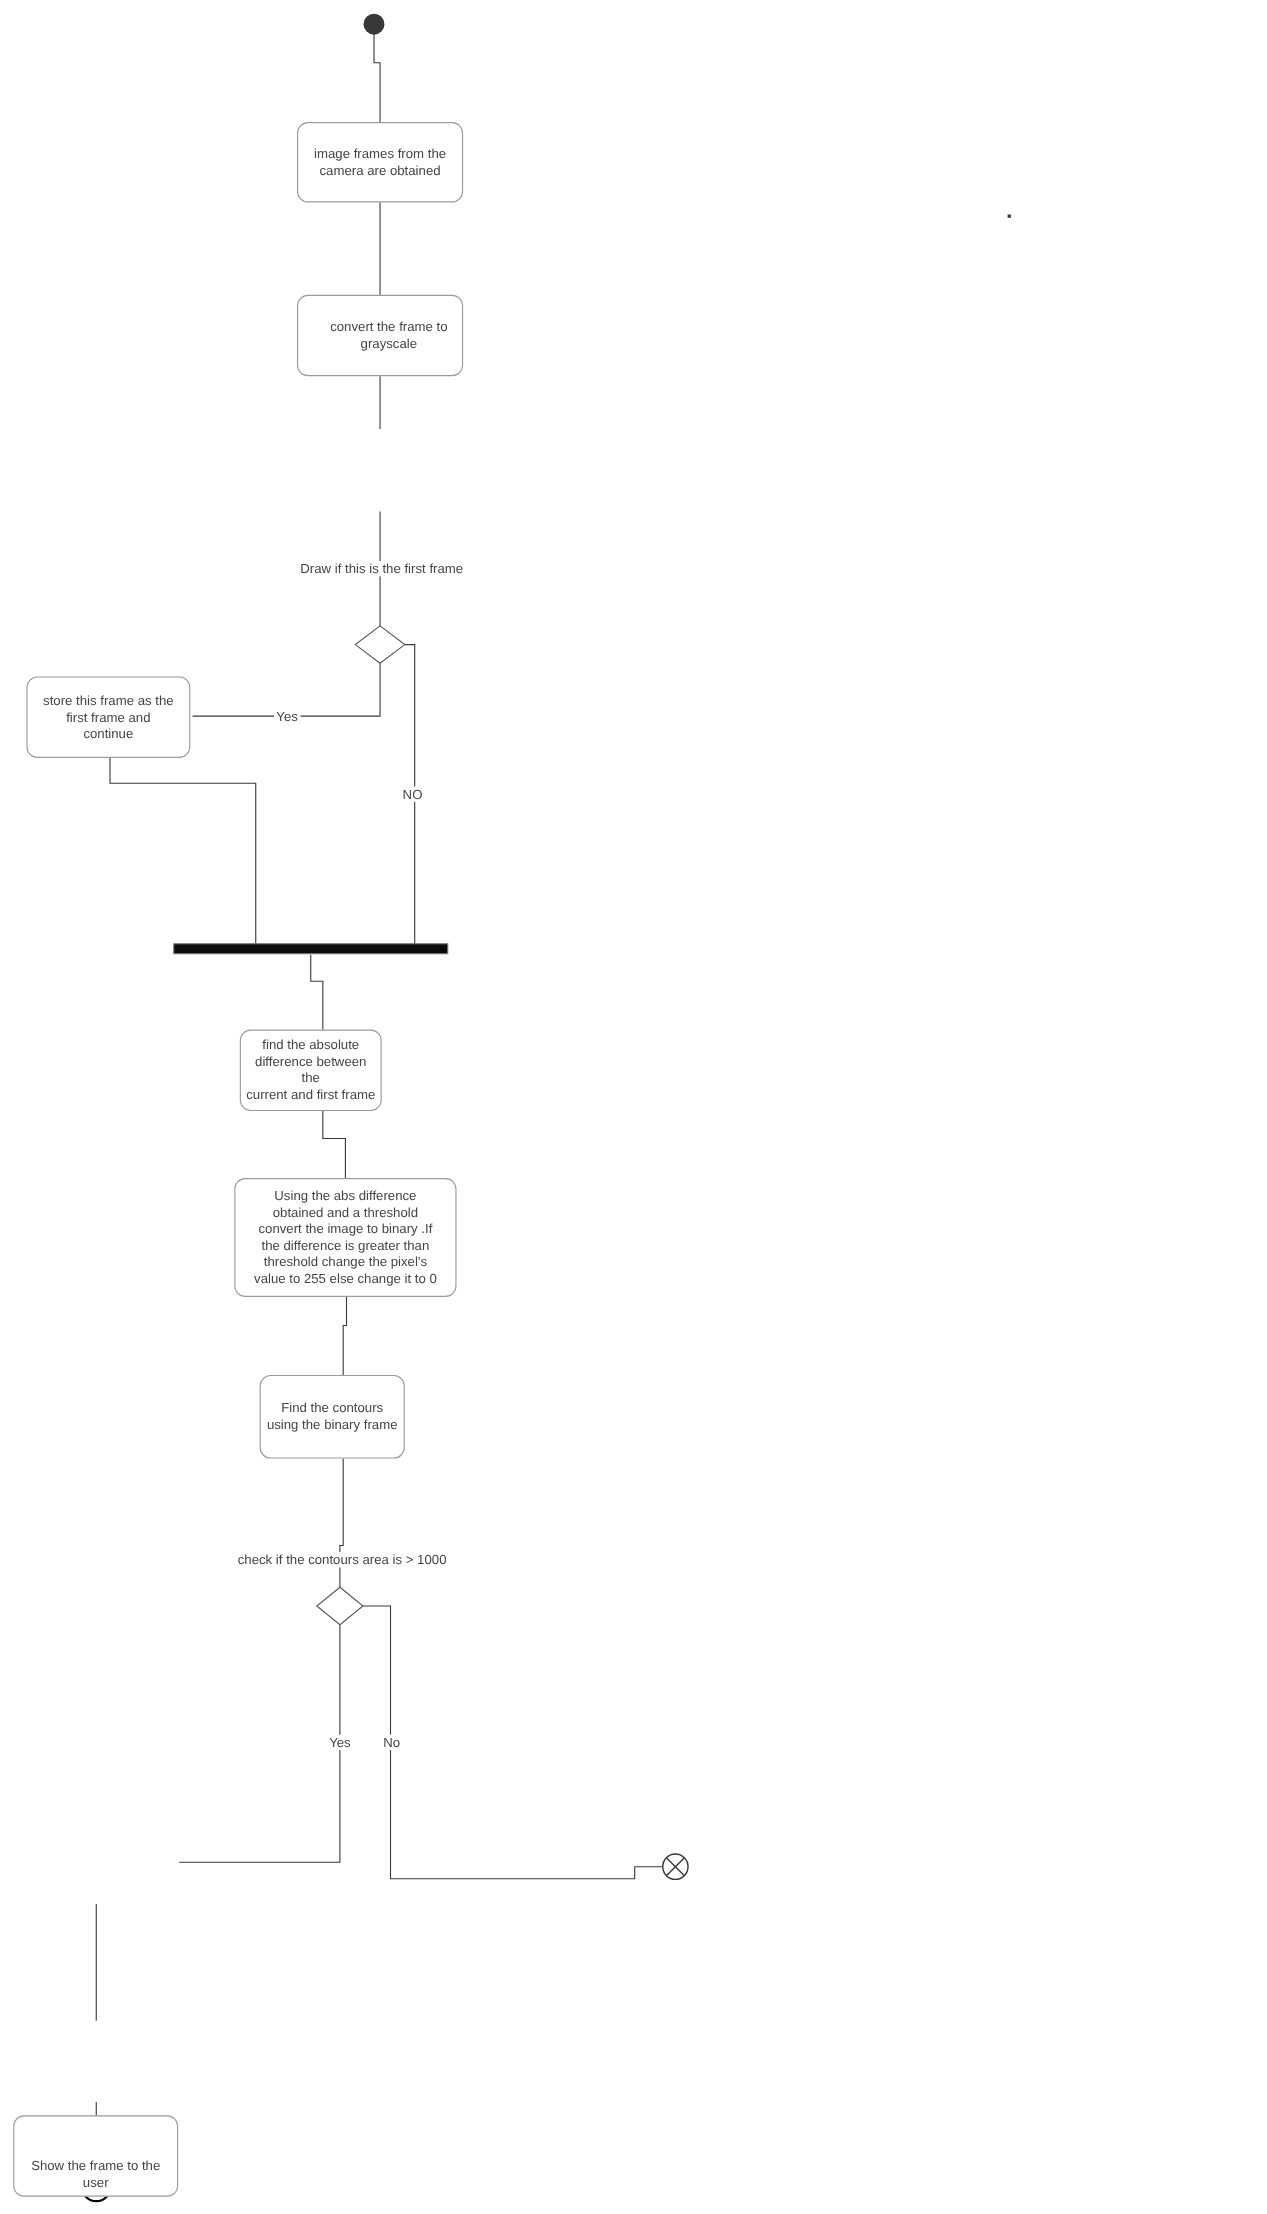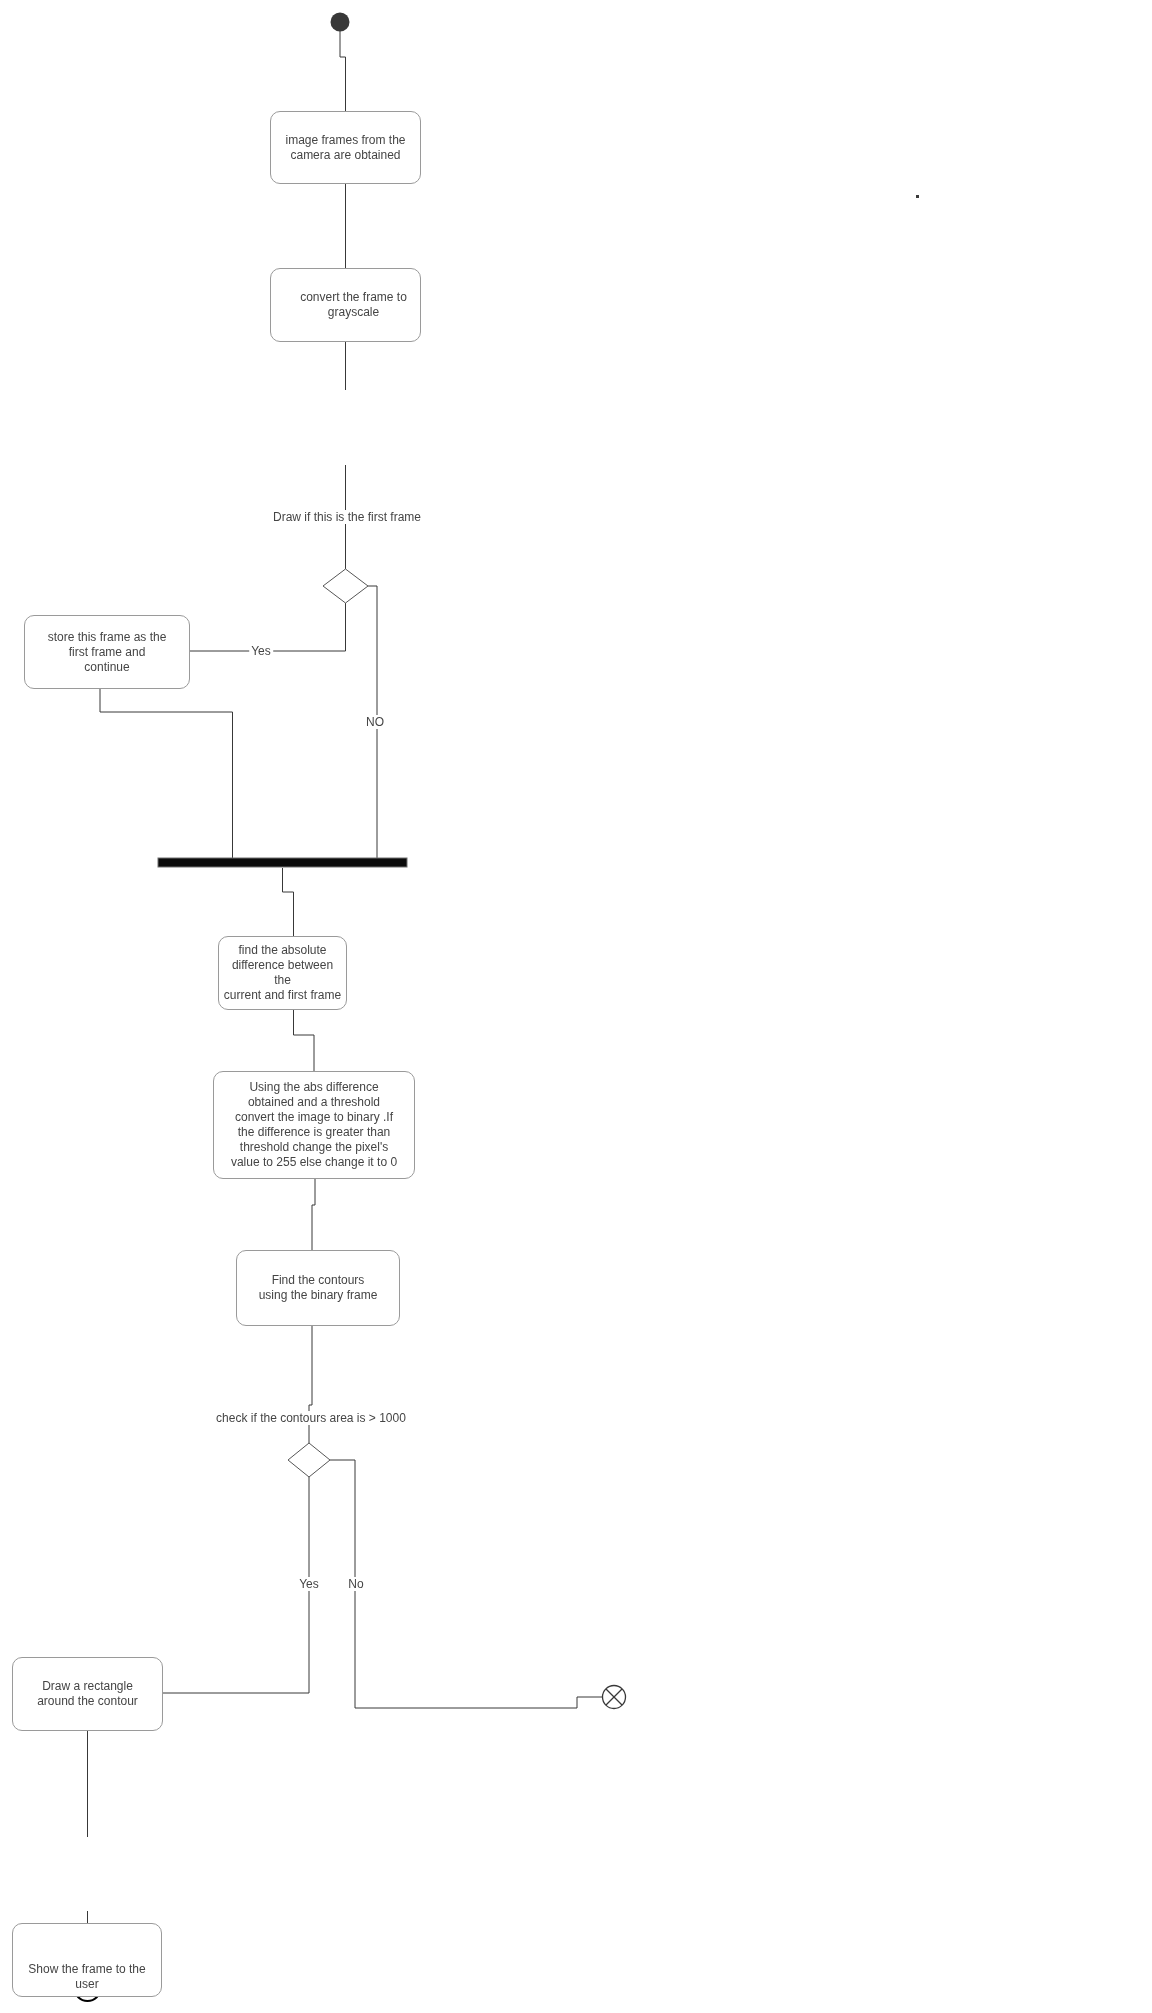--- a/index.html
+++ b/index.html
@@ -94,50 +94,46 @@
     <span class="node-text">image frames from the
 camera are obtained</span>
   </div>
 
   <div class="activity-box" style="left:270px;top:268px;width:151px;height:74px;padding-left:20px;">
     <span class="node-text">convert the frame to
 grayscale</span>
   </div>
 
 
-  <div class="activity-box" style="left:24px;top:615px;width:166px;height:74px;">
+  <div class="activity-box" style="left:24px;top:615px;width:149px;height:74px;">
     <span class="node-text">store this frame as the
 first frame and
 continue</span>
   </div>
 
   <div class="activity-box" style="left:218px;top:936px;width:129px;height:74px;">
     <span class="node-text">find the absolute
 difference between the
 current and first frame</span>
   </div>
 
   <div class="activity-box" style="left:213px;top:1071px;width:202px;height:108px;text-align:center;">
     <span class="node-text">Using the abs difference
 obtained and a threshold
 convert the image to binary .If
 the difference is greater than
 threshold change the pixel's
 value to 255 else change it to 0</span>
   </div>
 
-  <div class="activity-box" style="left:236px;top:1250px;width:164px;height:76px;">
+  <div class="activity-box" style="left:236px;top:1250px;width:132px;height:76px;">
     <span class="node-text">Find the contours
 using the binary frame</span>
   </div>
 
-  <div class="activity-box" style="left:12px;top:1657px;width:151px;height:74px;">
-    <span class="node-text">Draw a rectangle
-around the contour</span>
-  </div>
 
   <div class="activity-box" style="left:12px;top:1923px;width:150px;height:74px;align-items:flex-end;">
     <span class="node-text">Show the frame to the
 user</span>
   </div>
 
   <div class="edge-label" style="left:347px;top:517px;">Draw if this is the first frame</div>
 
   <div class="edge-label" style="left:311px;top:1418px;">check if the contours area is &gt; 1000</div>
 

